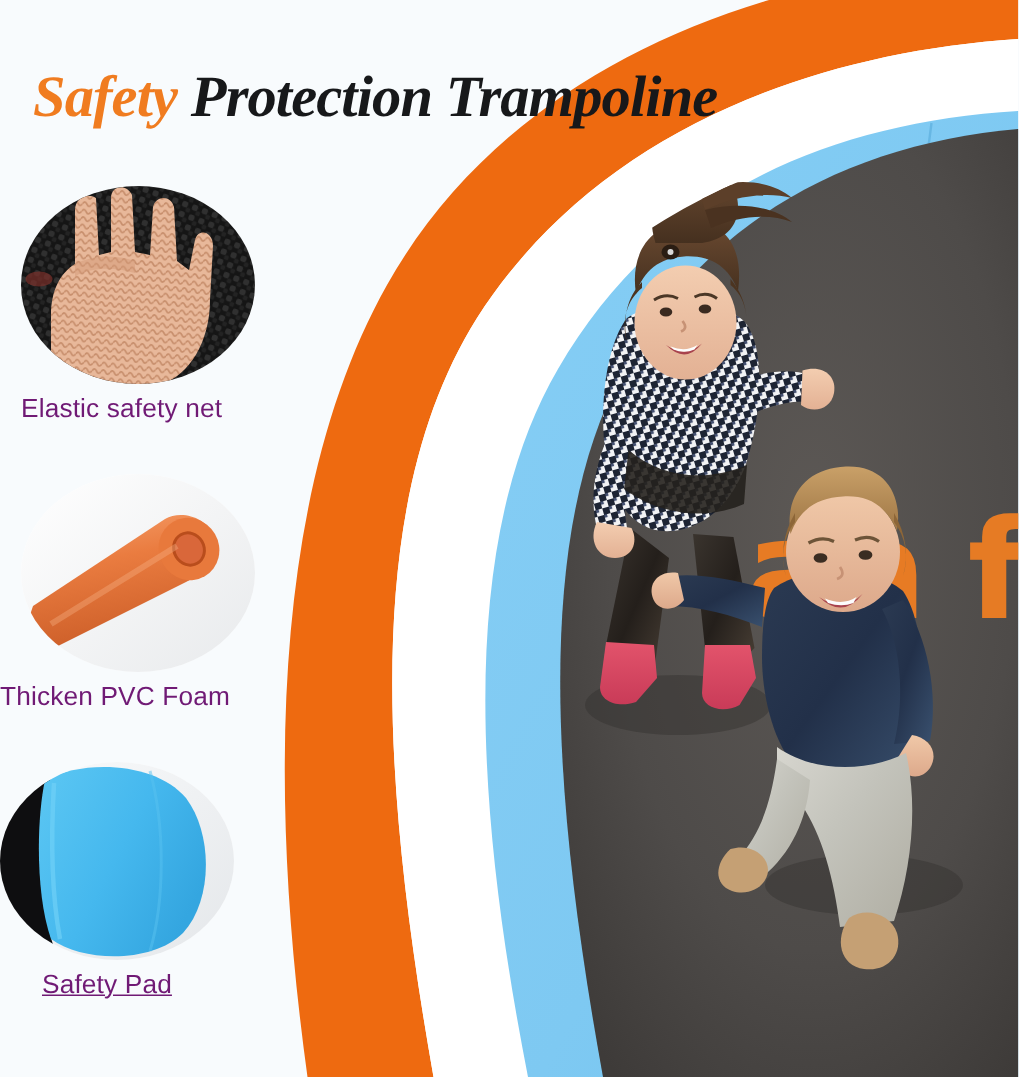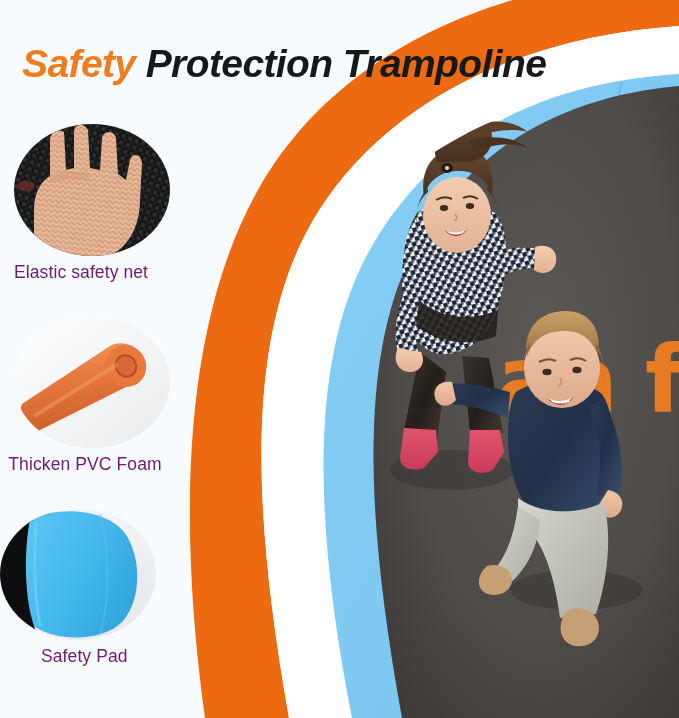--- a/index.html
+++ b/index.html
@@ -12,42 +12,42 @@
 
   
   .photo{position:absolute;left:0;top:0;width:679px;height:718px;overflow:hidden;}
   .photo svg{position:absolute;left:0;top:0;}
 
   
   .title{
     position:absolute;left:22px;top:42px;z-index:40;
     font-size:39px;font-weight:bold;font-style:italic;
     letter-spacing:-.6px;white-space:nowrap;
-    font-family:Liberation Sans, sans-serif;
+    font-family:Liberation Serif, serif;
   }
   .title .w1{color:#f07c20;}
   .title .w2{color:#17181a;}
 
   
   .feature{position:absolute;z-index:45;}
   .thumb{
     width:156px;height:132px;border-radius:50%;
     overflow:hidden;position:relative;background:#fff;
   }
   .thumb svg{position:absolute;left:0;top:0;}
   .flabel{
     margin-top:6px;font-size:17.5px;color:#701a75;
     font-family:"Liberation Sans","DejaVu Sans",sans-serif;
     white-space:nowrap;letter-spacing:.1px;
   }
   .f1{left:14px;top:124px;}
   .f2{left:14px;top:316px;}
   .f3{left:14px;top:508px;}
-  .f2 .flabel{margin-left:-14px;text-align:center;}
-  .f3 .flabel{margin-left:27px;}
+  .f2 .flabel{margin-left:-14px;}
+  .f3 .flabel{margin-left:14px;text-decoration:underline;}
   .f3 .thumb{margin-left:-14px;}
 </style>
 </head>
 <body>
 
 <div class="stage">
 
   <div class="photo">
     <svg width="679" height="718" viewBox="0 0 679 718" xmlns="http://www.w3.org/2000/svg">
       <defs>

